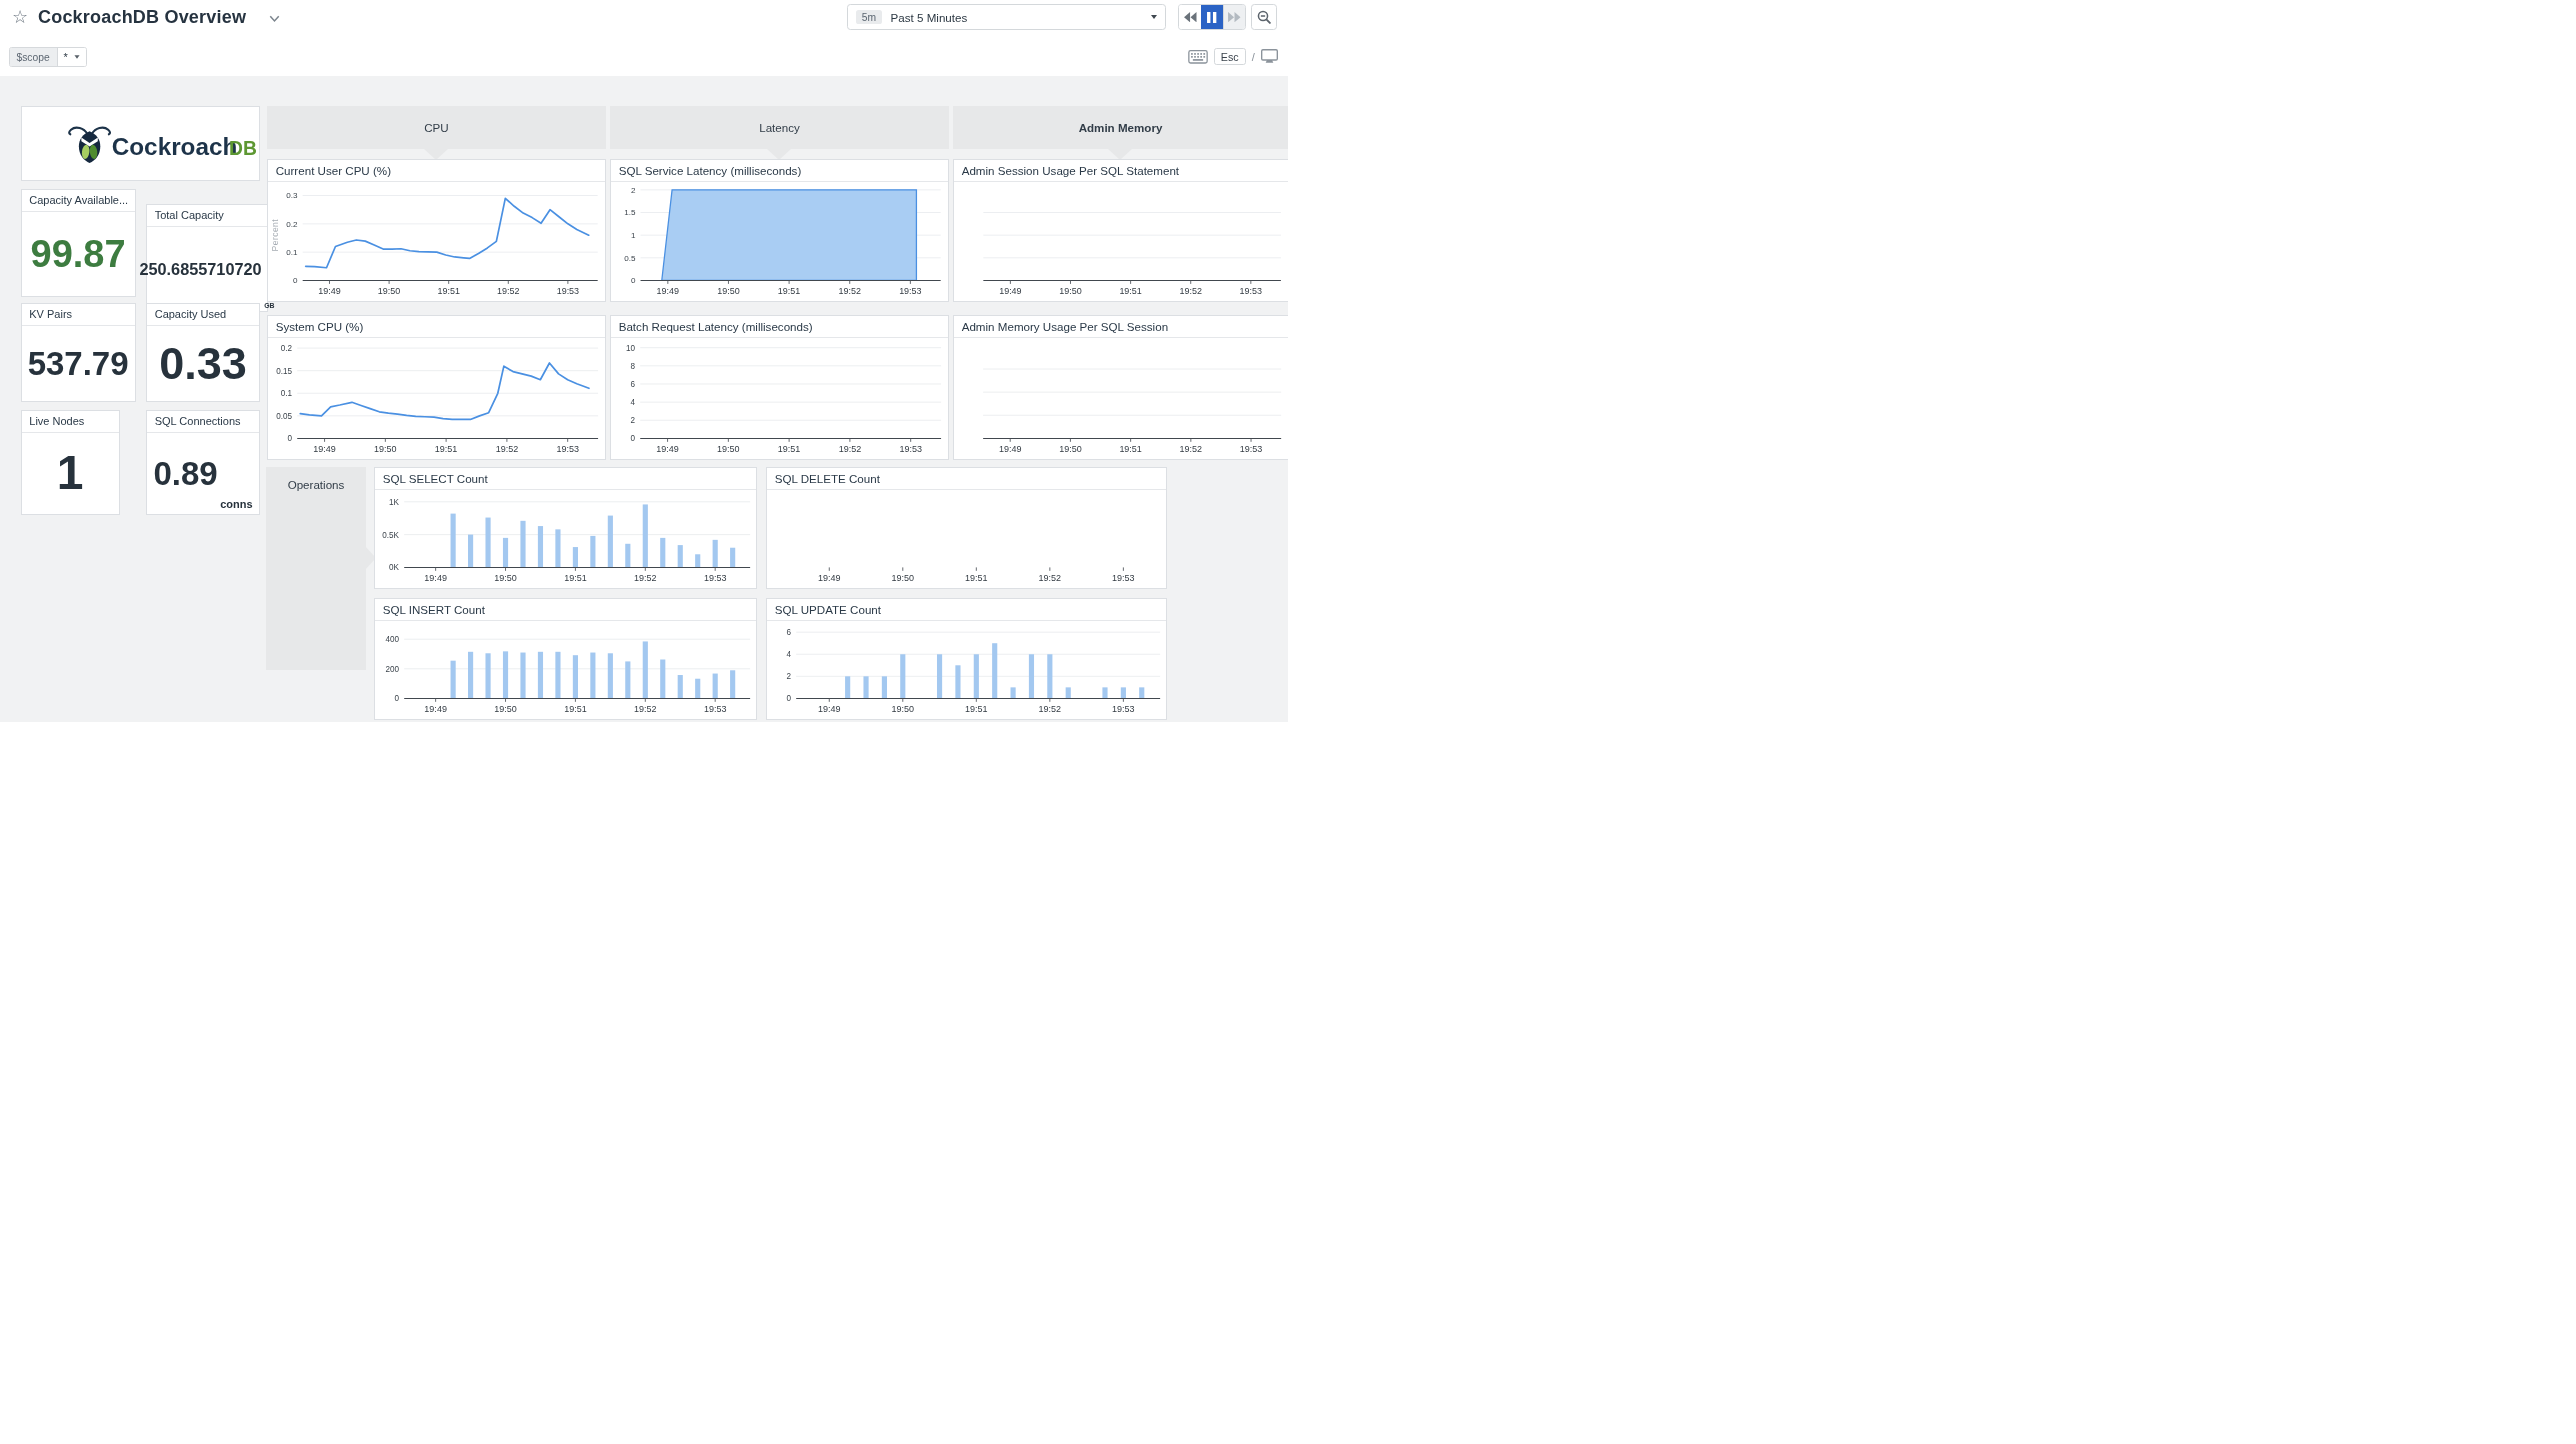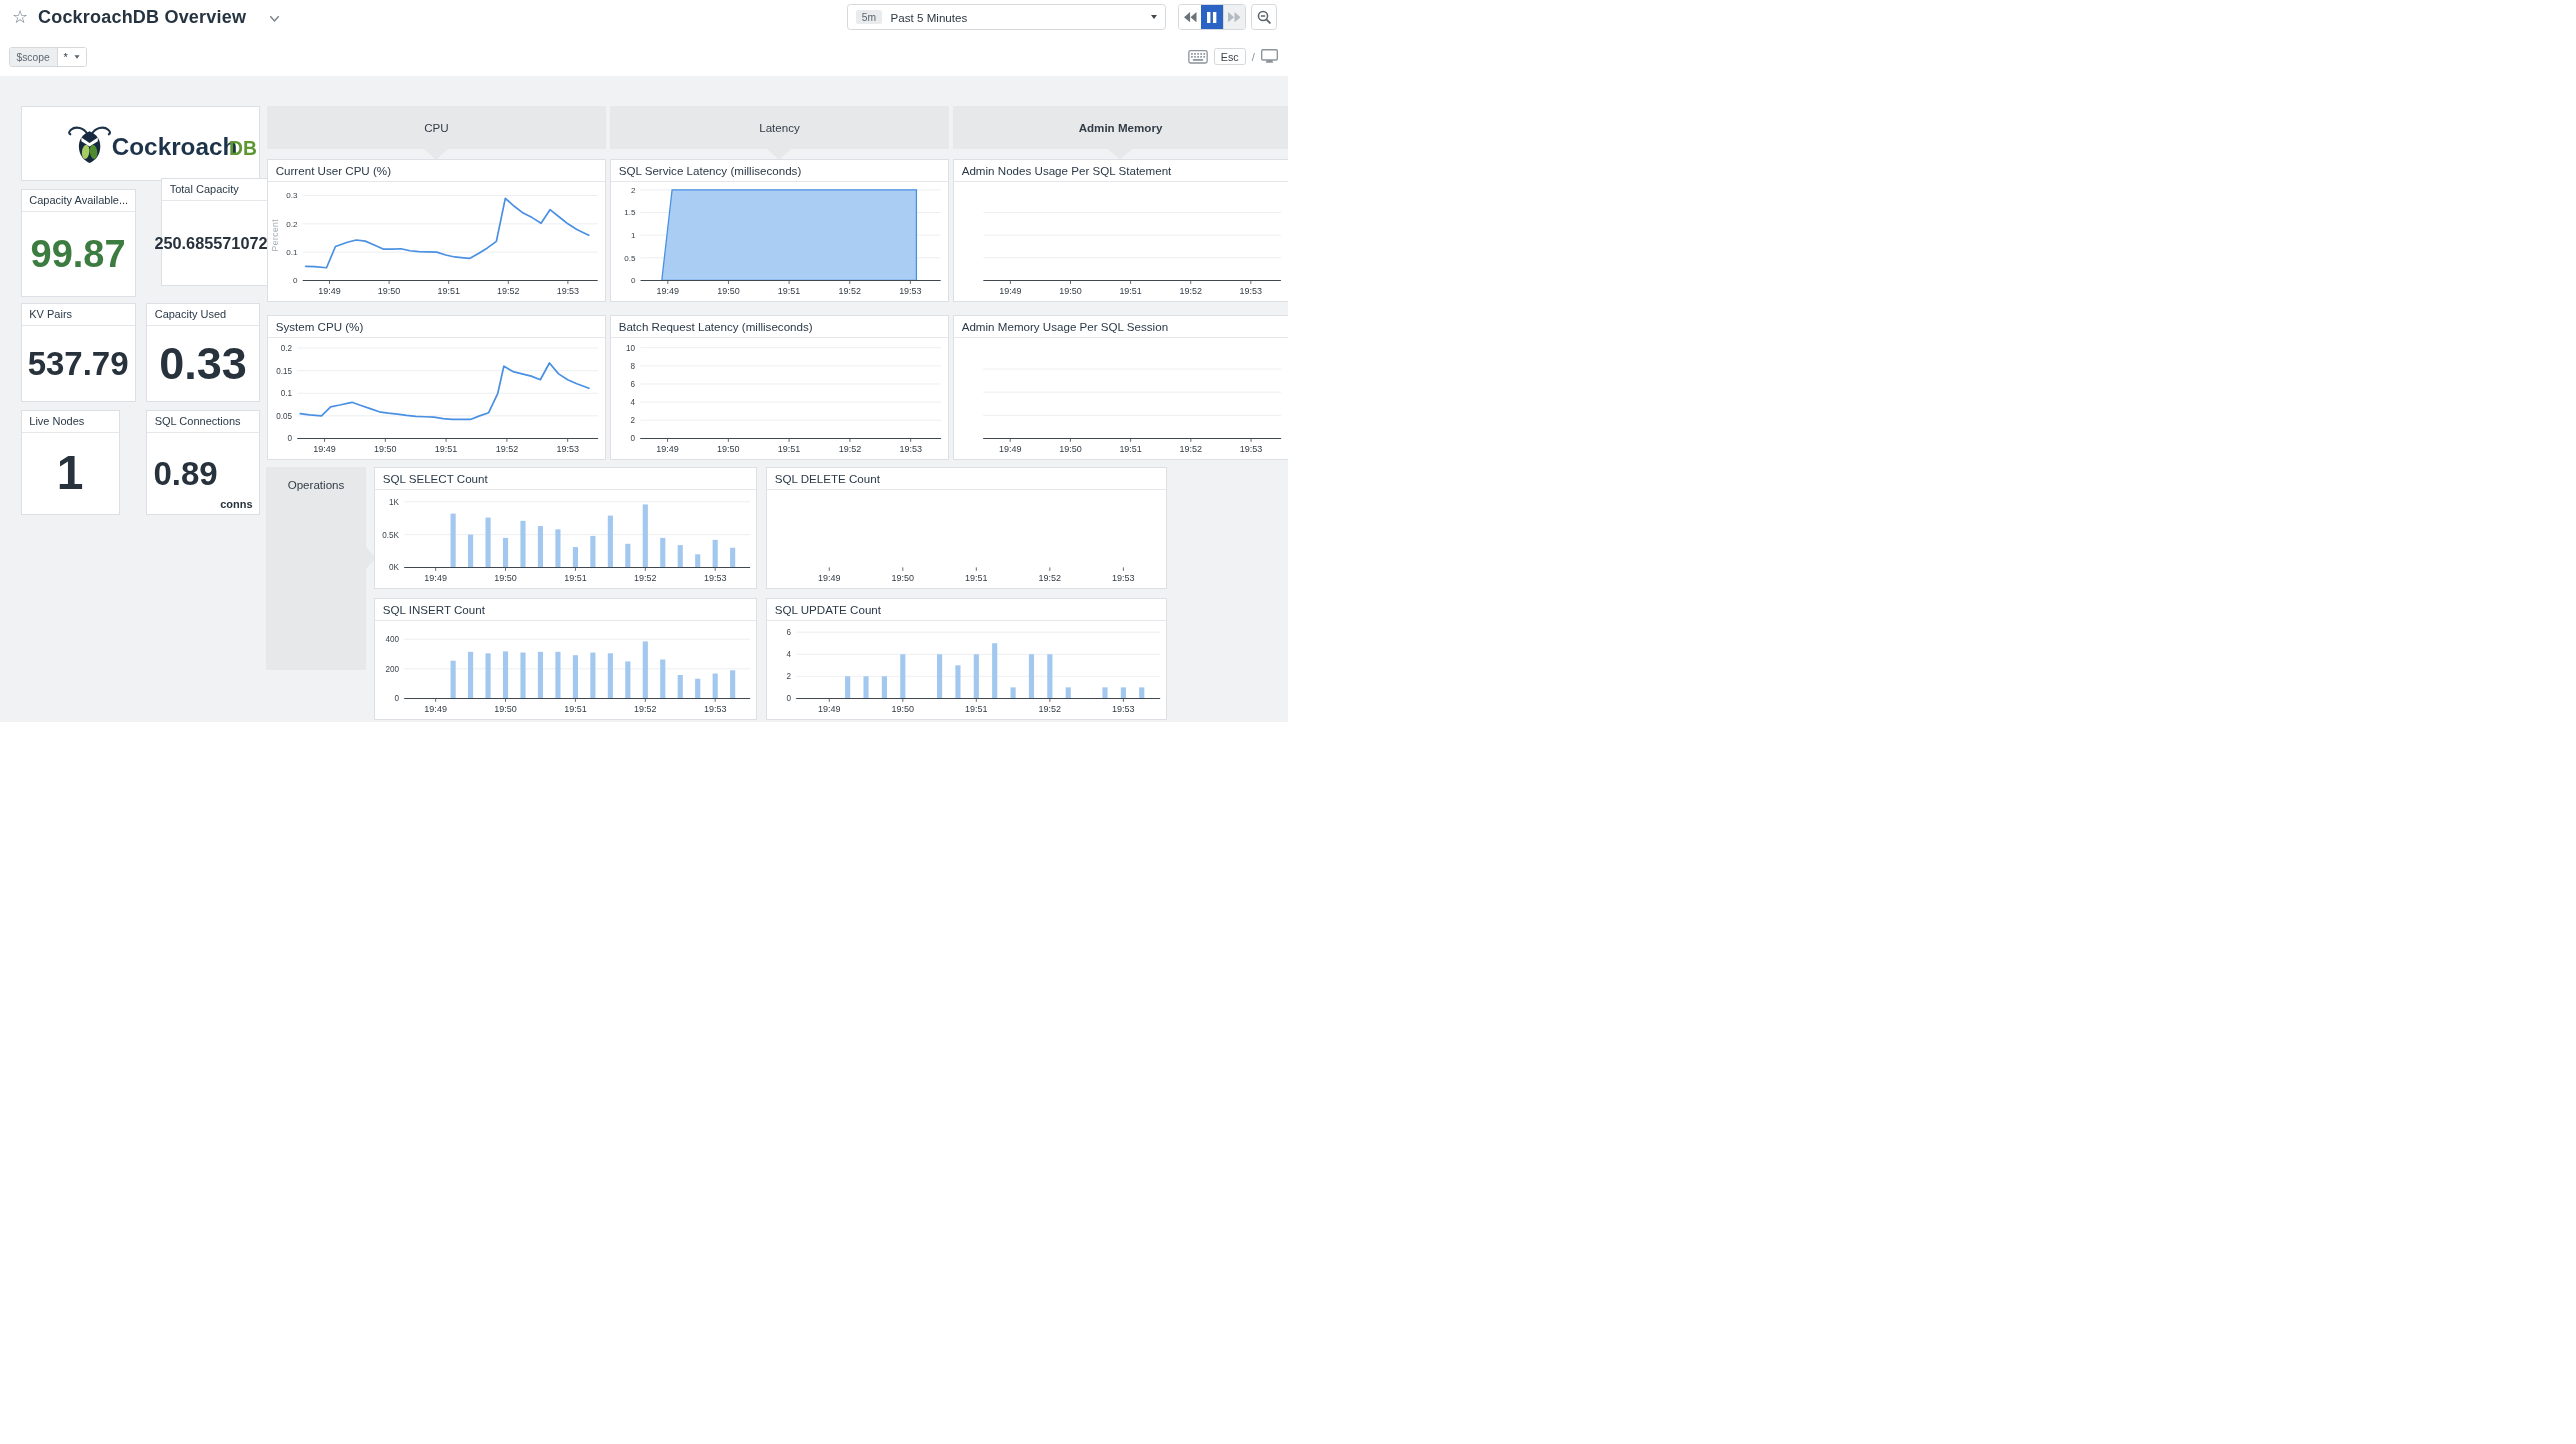--- a/index.html
+++ b/index.html
@@ -154,21 +154,21 @@
       <text x="228" y="44" font-family="Liberation Sans, sans-serif" font-weight="bold" font-size="27" fill="#5d9732">DB</text>
     </svg>
   </div>
 
   <div class="panel" style="left:20.6px; top:189px; width:115px; height:108px;">
     <div class="panel-title" style="font-size:11px;">Capacity Available...</div>
     <div class="stat-value-wrap">
         <span class="stat-value green" style="font-size:38px;">99.87</span>
       </div>
   </div>
-  <div class="panel" style="left:146px; top:178px; width:122px; height:108px;margin-left:15px;">
+  <div class="panel" style="left:146px; top:204px; width:122px; height:108px;">
     <div class="panel-title" style="font-size:11px;">Total Capacity</div>
     <div class="stat-value-wrap">
       <span class="stat-value" style="font-size:16.3px;">250.6855710720</span>
       <span class="stat-unit" style="font-size:6.9px; margin-bottom:1.7px;">GB</span>
     </div>
   </div>
   <div class="panel" style="left:20.6px; top:303px; width:115px; height:99px;">
     <div class="panel-title" style="font-size:11px;">KV Pairs</div>
     <div class="stat-value-wrap">
         <span class="stat-value" style="font-size:33px;">537.79</span>
@@ -254,21 +254,21 @@
           <text x="136.81818181818196" y="130" text-anchor="middle" font-size="10.5" fill="#333b43">19:50</text>
           <line x1="207.72727272727283" x2="207.72727272727283" y1="114" y2="118" stroke="#4b5158" stroke-width="1"></line>
           <text x="207.72727272727283" y="130" text-anchor="middle" font-size="10.5" fill="#333b43">19:51</text>
           <line x1="278.6363636363637" x2="278.6363636363637" y1="114" y2="118" stroke="#4b5158" stroke-width="1"></line>
           <text x="278.6363636363637" y="130" text-anchor="middle" font-size="10.5" fill="#333b43">19:52</text>
           <line x1="349.54545454545456" x2="349.54545454545456" y1="114" y2="118" stroke="#4b5158" stroke-width="1"></line>
           <text x="349.54545454545456" y="130" text-anchor="middle" font-size="10.5" fill="#333b43">19:53</text>
         </svg></div>
   </div>
   <div class="panel" style="left:953px; top:159px; width:335px; height:143px; border-right:none;">
-    <div class="panel-title">Admin Nodes Usage Per SQL Statement</div>
+    <div class="panel-title">Admin Session Usage Per SQL Statement</div>
     <div class="chart-body"><svg width="334" height="118" viewBox="0 0 390 138">
           <line x1="34" x2="382" y1="87.5" y2="87.5" stroke="#e9ebee" stroke-width="1"></line>
           <line x1="34" x2="382" y1="61" y2="61" stroke="#e9ebee" stroke-width="1"></line>
           <line x1="34" x2="382" y1="34.5" y2="34.5" stroke="#e9ebee" stroke-width="1"></line>
           <line x1="34" x2="382" y1="114" y2="114" stroke="#41474e" stroke-width="1.2"></line>
           <line x1="65.63636363636381" x2="65.63636363636381" y1="114" y2="118" stroke="#4b5158" stroke-width="1"></line>
           <text x="65.63636363636381" y="130" text-anchor="middle" font-size="10.5" fill="#333b43">19:49</text>
           <line x1="135.93939393939408" x2="135.93939393939408" y1="114" y2="118" stroke="#4b5158" stroke-width="1"></line>
           <text x="135.93939393939408" y="130" text-anchor="middle" font-size="10.5" fill="#333b43">19:50</text>
           <line x1="206.24242424242433" x2="206.24242424242433" y1="114" y2="118" stroke="#4b5158" stroke-width="1"></line>

